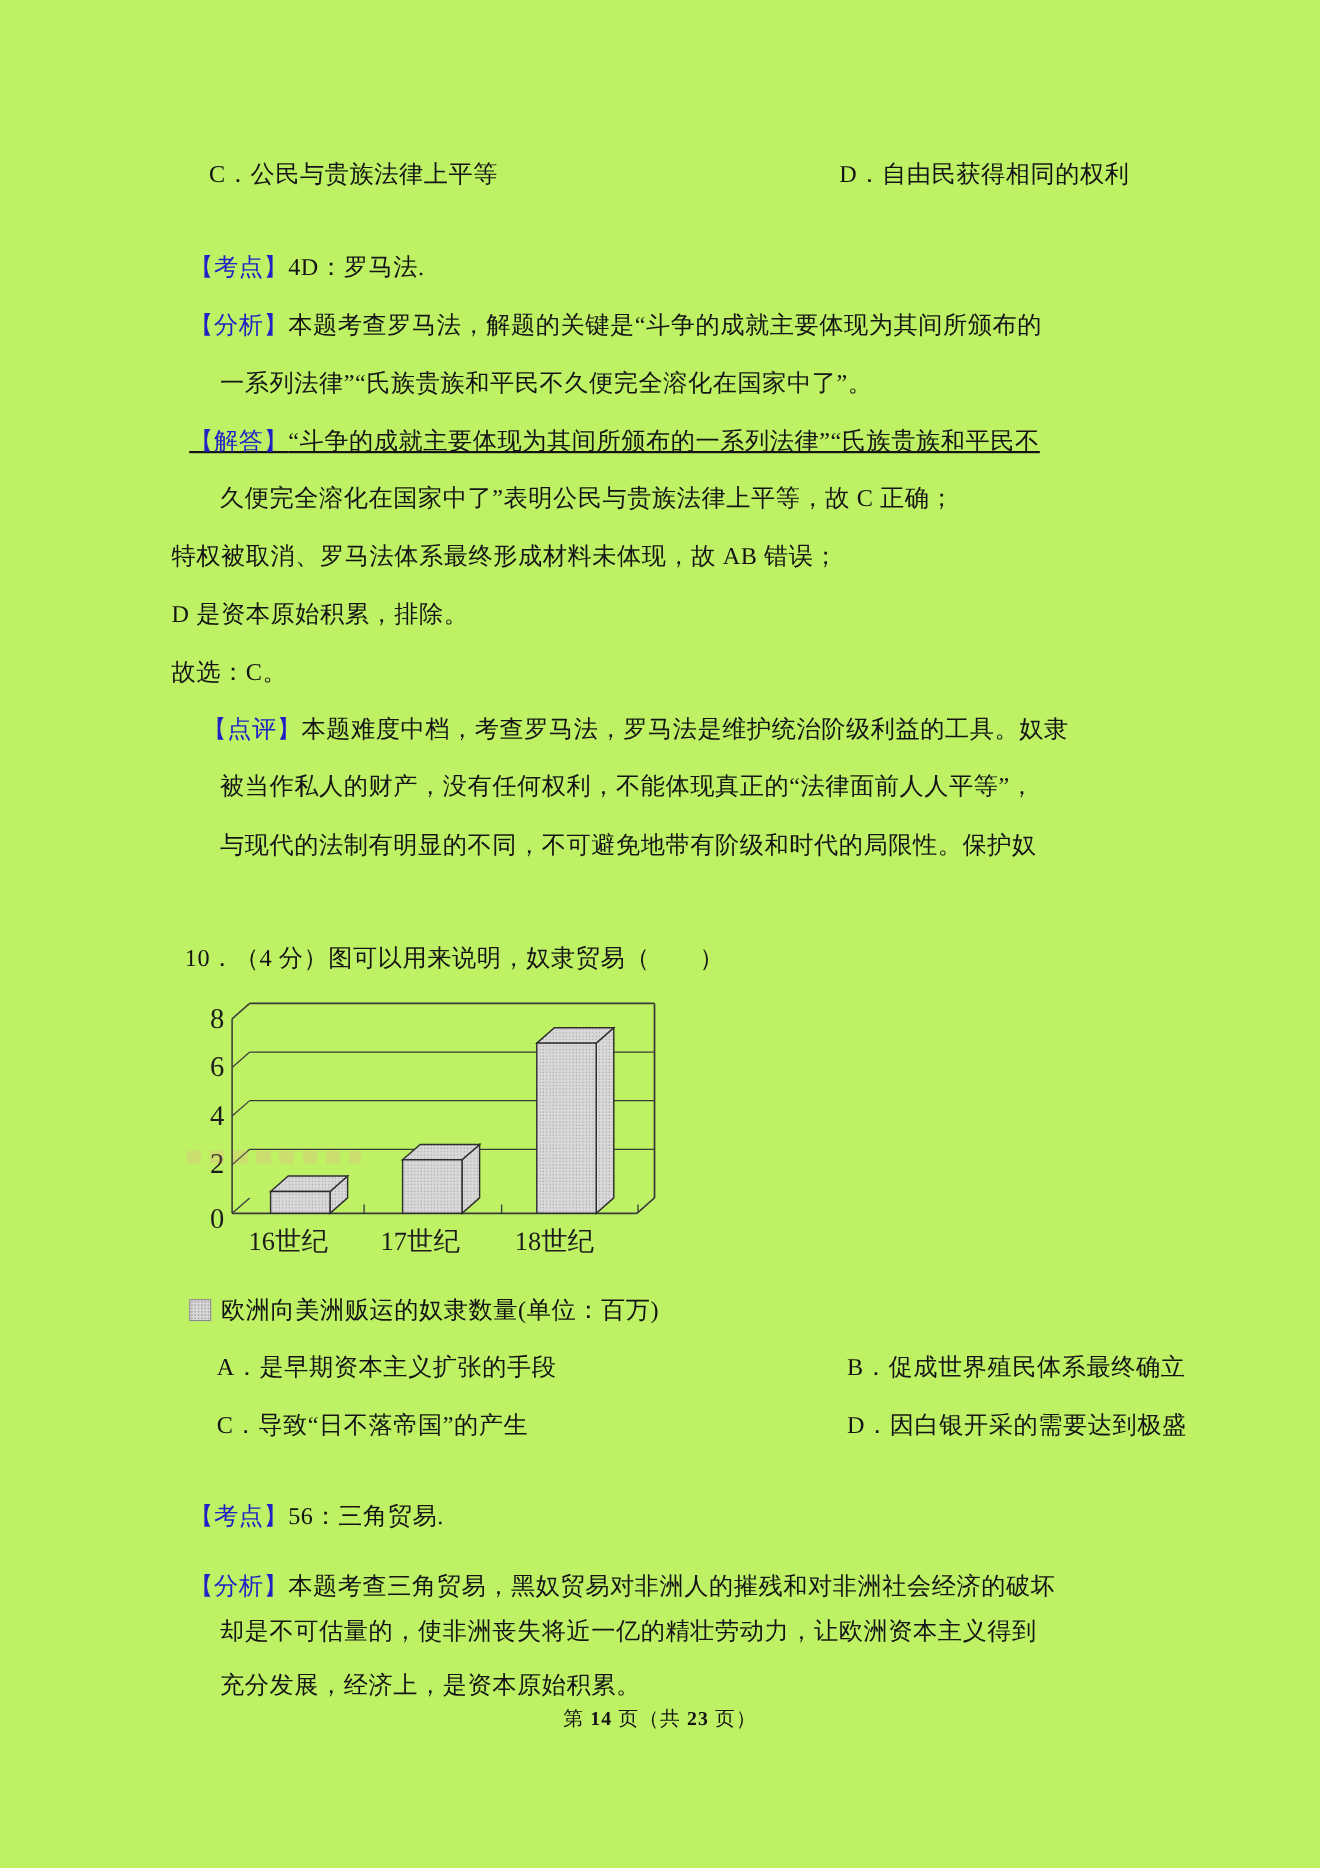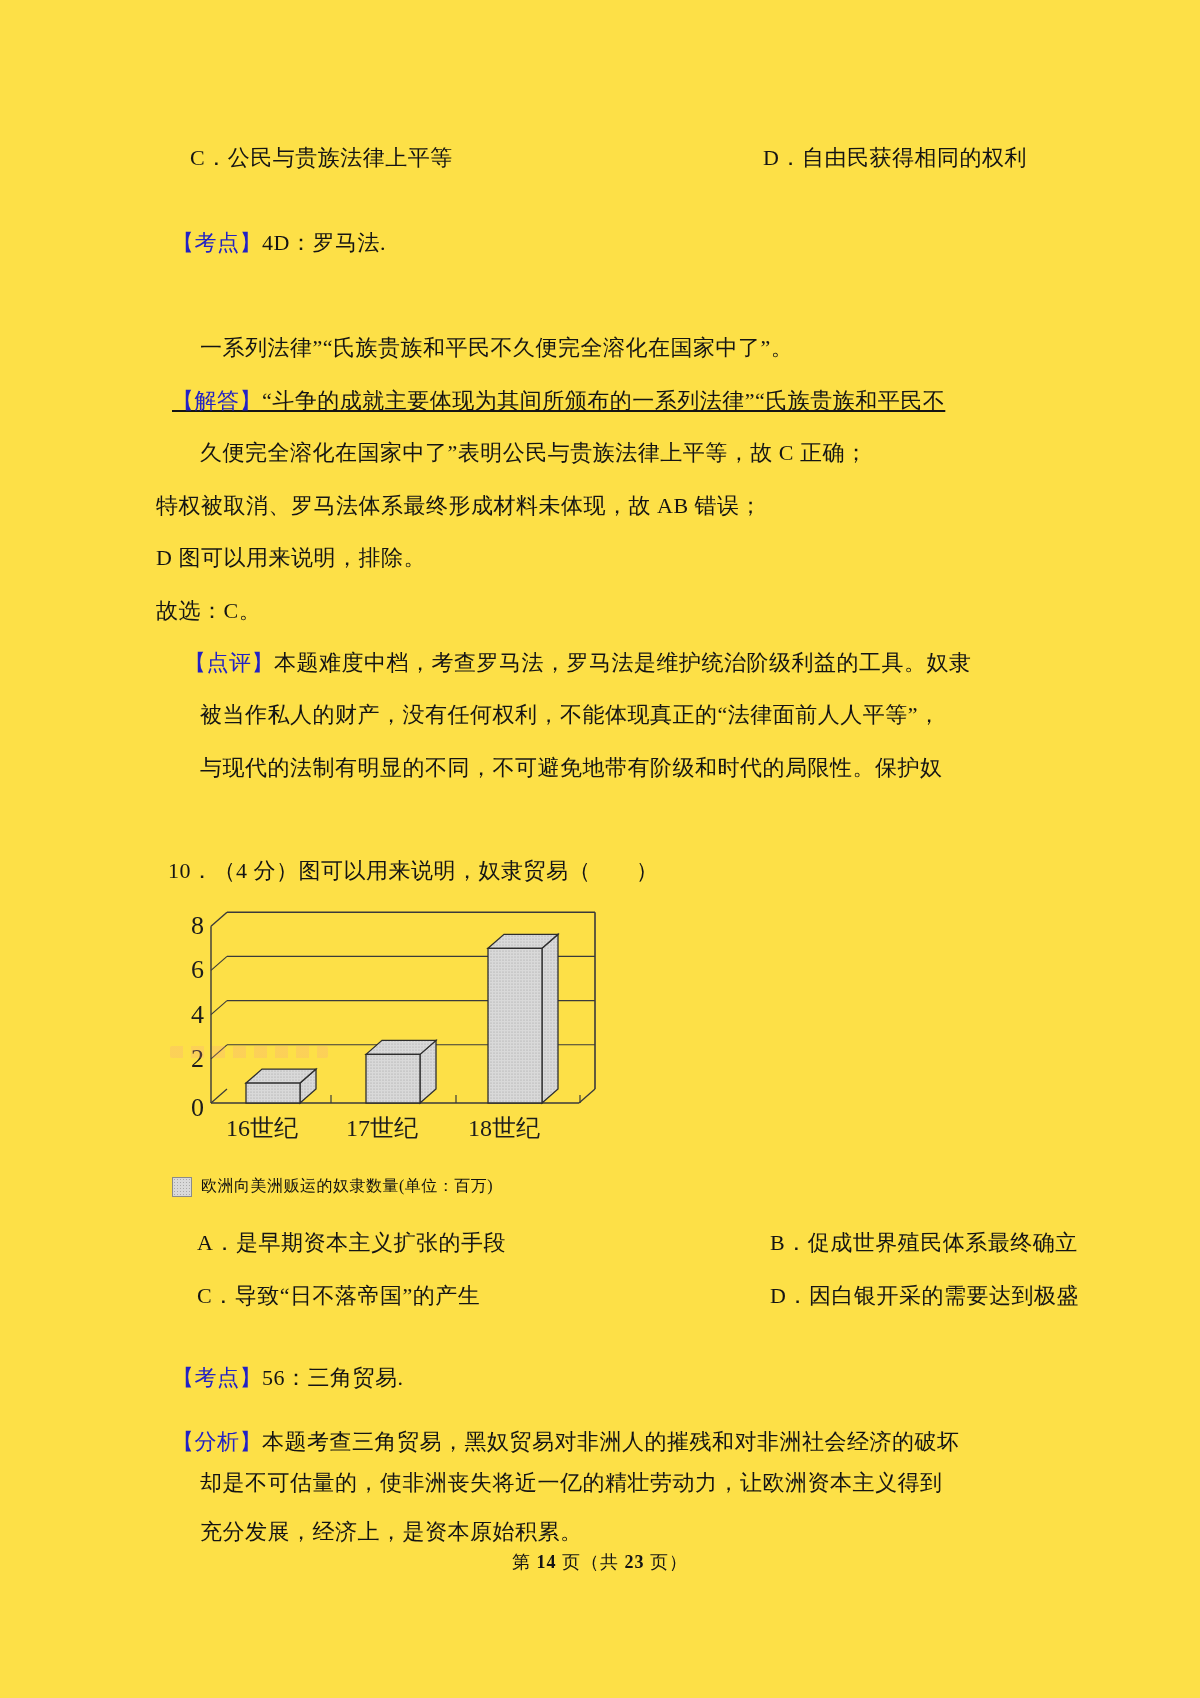--- a/index.html
+++ b/index.html
@@ -1,19 +1,19 @@
 <!DOCTYPE html>
 <html><head>
 <meta charset="utf-8">
 <style>
   html,body{margin:0;padding:0;background:#ffffff;}
   .page{
     position:relative;
     width:1200px;height:1698px;
-    background:#fde047;
+    background:#bef264;
     font-family:"Liberation Serif","DejaVu Serif",serif;
     color:#111111;
     overflow:hidden;
   }
   .ln{
     position:absolute;
     white-space:nowrap;
     font-size:22px;
     line-height:30px;
     color:#141414;
@@ -21,21 +21,21 @@
   }
   .tag{color:#2222c4;}
   .col2{position:absolute;left:573px;top:0;white-space:nowrap;}
   .legend-row{position:absolute;left:172px;top:1176px;display:flex;align-items:center;}
   .legend-swatch{
     width:18px;height:18px;margin-right:9px;
     background:#d9d9d9;border:1px solid #8a8a8a;
     background-image:radial-gradient(#a9a9a9 0.7px, transparent 0.8px);
     background-size:3px 3px;
   }
-  .legend-text{font-size:16px;letter-spacing:0.5px;}
+  .legend-text{font-size:22px;letter-spacing:0.5px;}
   .chart-wrap{position:absolute;left:166px;top:908px;width:452px;height:262px;}
   .watermark{
     position:absolute;left:170px;top:1046px;width:158px;height:12px;
     background:repeating-linear-gradient(90deg, rgba(248,150,150,0.38) 0 13px, rgba(255,255,255,0) 13px 21px);
     opacity:0.55;border-radius:2px;
   }
   .footer{
     position:absolute;left:0;top:1550px;width:100%;
     text-align:center;font-size:18px;color:#141414;letter-spacing:1px;
   }
@@ -49,28 +49,31 @@
 
   <div class="ln" style="left:190px;top:143px;">
     <span>C．公民与贵族法律上平等</span>
     <span class="col2">D．自由民获得相同的权利</span>
   </div>
 
   <div class="ln" style="left:172px;top:228px;">
     <span class="tag">【考点】</span><span>4D：罗马法.</span>
   </div>
 
+  <div class="ln" style="left:172px;top:281px;">
+    <span class="tag">【分析】</span><span>本题考查罗马法，解题的关键是“斗争的成就主要体现为其间所颁布的</span>
+  </div>
   <div class="ln" style="left:200px;top:333px;">一系列法律”“氏族贵族和平民不久便完全溶化在国家中了”。</div>
 
   <div class="ln" style="left:172px;top:386px;text-decoration:underline;">
     <span class="tag">【解答】</span><span>“斗争的成就主要体现为其间所颁布的一系列法律”“氏族贵族和平民不</span>
   </div>
   <div class="ln" style="left:200px;top:438px;">久便完全溶化在国家中了”表明公民与贵族法律上平等，故 C 正确；</div>
   <div class="ln" style="left:156px;top:491px;">特权被取消、罗马法体系最终形成材料未体现，故 AB 错误；</div>
-  <div class="ln" style="left:156px;top:543px;">D 图可以用来说明，排除。</div>
+  <div class="ln" style="left:156px;top:543px;">D 是资本原始积累，排除。</div>
   <div class="ln" style="left:156px;top:596px;">故选：C。</div>
 
   <div class="ln" style="left:184px;top:648px;">
     <span class="tag">【点评】</span><span>本题难度中档，考查罗马法，罗马法是维护统治阶级利益的工具。奴隶</span>
   </div>
   <div class="ln" style="left:200px;top:753px;">与现代的法制有明显的不同，不可避免地带有阶级和时代的局限性。保护奴</div>
   <div class="ln" style="left:200px;top:700px;">被当作私人的财产，没有任何权利，不能体现真正的“法律面前人人平等”，</div>
 
   <div class="ln" style="left:168px;top:856px;">10．（4 分）图可以用来说明，奴隶贸易（　　）</div>
 

